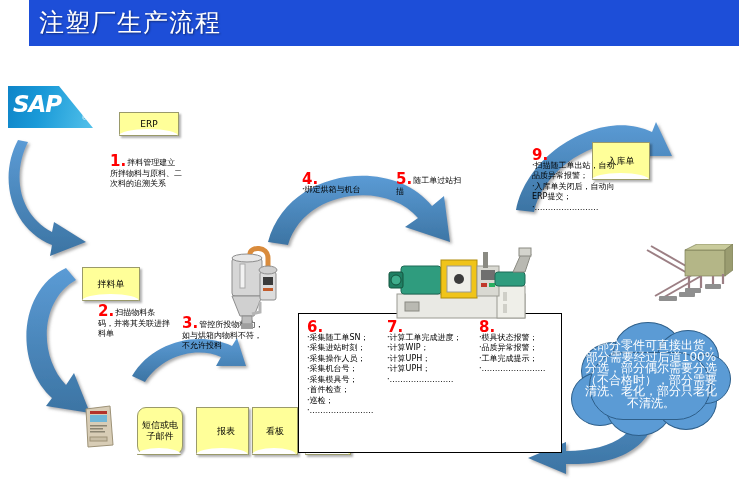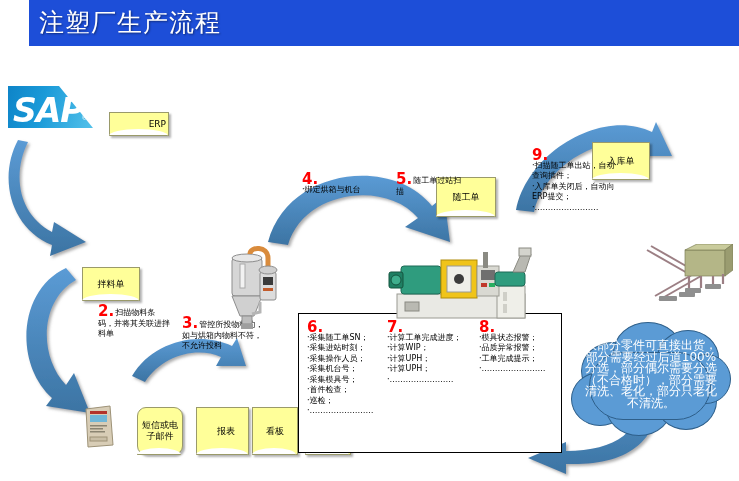--- a/index.html
+++ b/index.html
@@ -15,21 +15,21 @@
 
   
   #canvas{position:absolute;left:0;top:46px;width:739px;height:435px;background:#fff;}
 
   
   #sap-logo{position:absolute;left:8px;top:40px;width:85px;height:42px;
      background:linear-gradient(105deg,#0e84c8 0%,#1a9ad8 40%,#53c1ea 100%);
      overflow:hidden;}
   #sap-logo:after{content:"";position:absolute;right:0;top:0;width:0;height:0;
      border-left:34px solid transparent;border-top:42px solid #ffffff;}
-  #sap-word{position:absolute;left:5px;top:5px;font-size:33px;font-weight:bold;
+  #sap-word{position:absolute;left:5px;top:5px;font-size:23px;font-weight:bold;
      color:#ffffff;font-family:"DejaVu Sans",sans-serif;letter-spacing:-1px;
      font-style:italic;}
   #sap-reg{position:absolute;left:74px;top:28px;font-size:7px;color:#ffffff;}
 
   
   .note{position:absolute;background:#ffff99;border:1px solid #9a9a6a;
      box-shadow:2px 2px 2px rgba(0,0,0,.30);text-align:center;
      font-size:9px;color:#000;line-height:11px;
      display:flex;align-items:center;justify-content:center;
      font-family:"DejaVu Sans",sans-serif;}
@@ -119,31 +119,28 @@
       <path d="M566,418 C628,420 662,396 660,338 L672,338 L650,308 L628,338 L641,338
                C644,388 616,404 566,405 L566,396 L528,412 L566,428 Z" fill="url(#ag)"></path>
     </g>
   </svg>
 
   <div id="sap-logo">
     <span id="sap-word">SAP</span>
     <span id="sap-reg">®</span>
   </div>
 
-  <div class="note curl" style="left:109px;top:66px;width:58px;height:22px;justify-content:flex-end;">
+  <div class="note curl" style="left:119px;top:66px;width:58px;height:22px;">
     <span class="note-label">ERP</span>
   </div>
 
   <div class="note curl" style="left:82px;top:221px;width:56px;height:32px;">
     <span class="note-label">拌料单</span>
   </div>
 
-  <div class="note curl" style="left:436px;top:131px;width:58px;height:38px;">
-    <span class="note-label">随工单</span>
-  </div>
 
   <div class="note curl" style="left:572px;top:96px;width:56px;height:36px;margin-left:20px;">
     <span class="note-label">入库单</span>
   </div>
 
   <div class="note curl" style="left:137px;top:361px;width:44px;height:46px;border-radius:9px;">
     <span class="note-label">短信或电子邮件</span>
   </div>
 
   <div class="note curl" style="left:196px;top:361px;width:44px;height:46px;padding-left:7px;">
@@ -151,20 +148,23 @@
   </div>
 
   <div class="note curl" style="left:252px;top:361px;width:44px;height:46px;">
     <span class="note-label">看板</span>
   </div>
 
   <div class="note curl" style="left:305px;top:361px;width:44px;height:46px;">
     <span class="note-label">查询插件</span>
   </div>
 
+  <div class="step" style="left:110px;top:110px;width:72px;">
+    <span class="num">1.</span><span class="body">拌料管理建立所拌物料与原料、二次料的追溯关系</span>
+  </div>
 
   <div class="step" style="left:62px;top:260px;width:72px;margin-left:36px;">
     <span class="num">2.</span><span class="body">扫描物料条码，并将其关联进拌料单</span>
   </div>
 
   <div class="step" style="left:182px;top:272px;width:86px;">
     <span class="num">3.</span><span class="body">管控所投物料的，如与烘箱内物料不符，不允许投料</span>
   </div>
 
   <div class="step" style="left:302px;top:128px;width:94px;">
@@ -173,21 +173,21 @@
   </div>
 
   <div class="step" style="left:396px;top:128px;width:72px;">
     <span class="num">5.</span><span class="body">随工单过站扫描</span>
   </div>
 
   <div class="step" style="left:532px;top:104px;width:104px;">
     <div class="num">9.</div>
     <ul>
         <li>·扫描随工单出站，自动</li>
-        <li>查询插件；</li>
+        <li>品质异常报警；</li>
         <li>·入库单关闭后，自动向</li>
         <li>ERP提交；</li>
         <li>·……………………</li>
       </ul>
   </div>
 
   <div id="detail-box">
     <div class="step" style="left:8px;top:8px;">
       <div class="num">6.</div>
       <ul>

